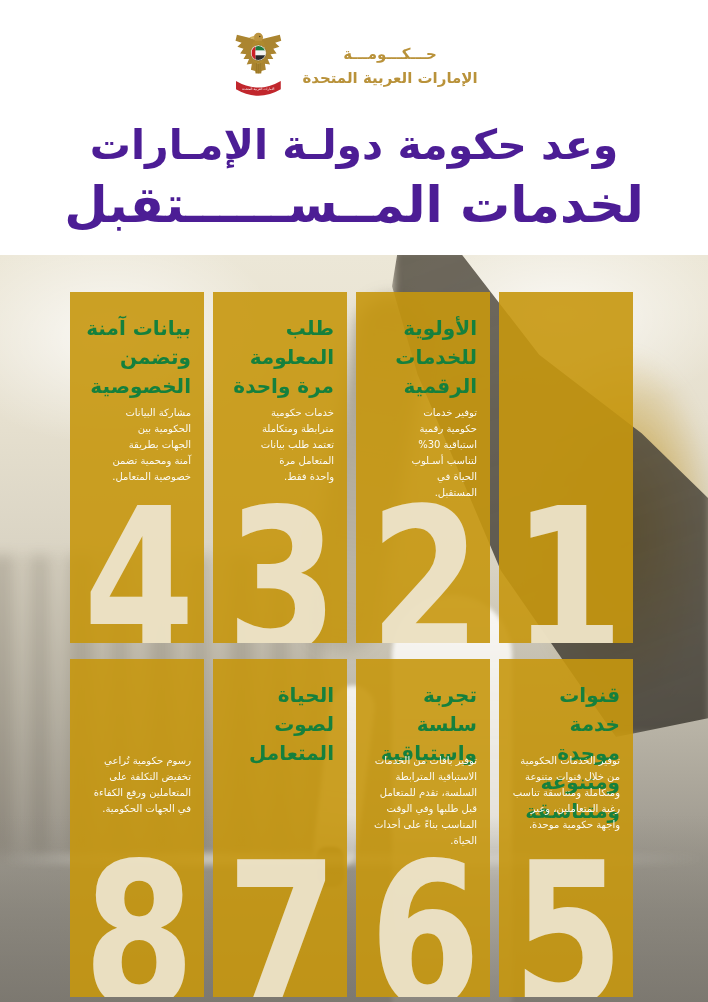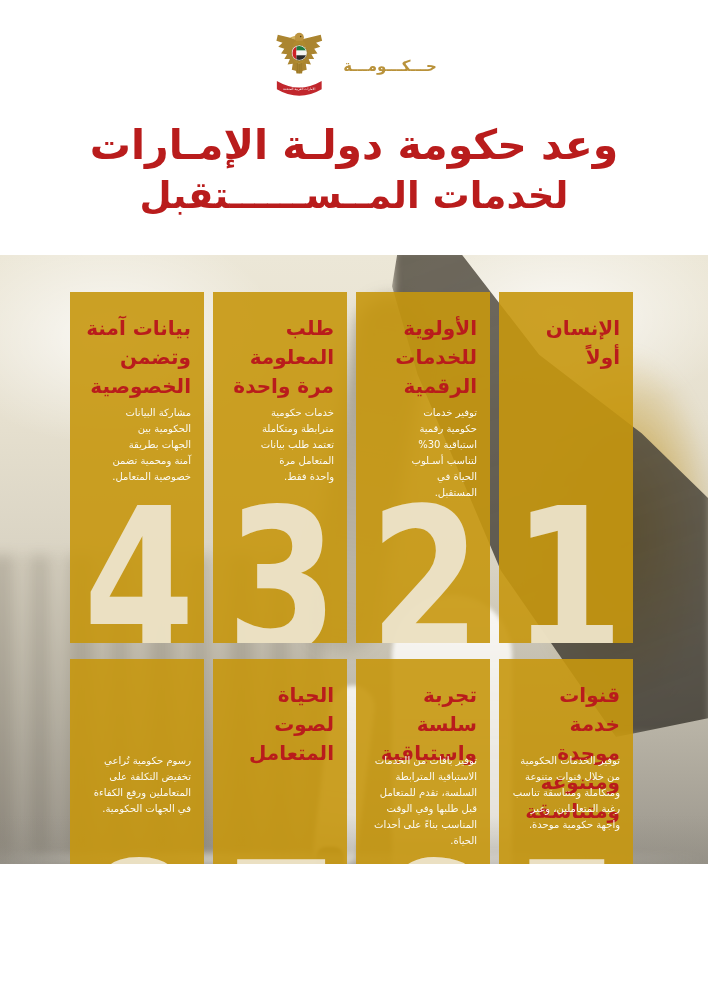--- a/index.html
+++ b/index.html
@@ -1,41 +1,41 @@
 <!DOCTYPE html>
 <html lang="ar"><head>
 <meta charset="utf-8">
 <style>
   html,body{margin:0;padding:0;background:#ffffff;}
   .poster{
-    position:relative;width:708px;height:864px;margin:0 auto;
+    position:relative;width:708px;height:1002px;margin:0 auto;
     background:#ffffff;overflow:hidden;
     font-family:"DejaVu Sans",sans-serif;
     direction:rtl;
   }
   
   .header{position:absolute;top:0;left:0;width:708px;height:255px;background:#ffffff;z-index:3;}
   .logo-row{
     position:absolute;top:26px;left:50%;transform:translateX(-50%);
     display:flex;flex-direction:row;align-items:center;gap:16px;direction:ltr;
   }
   .emblem{width:56px;height:80px;flex:0 0 auto;}
   .logo-text{display:flex;flex-direction:column;align-items:center;gap:6px;direction:rtl;}
   .logo-gov{
     color:#b9923a;font-size:15px;font-weight:bold;letter-spacing:1px;white-space:nowrap;
   }
   .logo-country{
     color:#b9923a;font-size:15px;font-weight:bold;white-space:nowrap;
   }
   .main-title{
     position:absolute;top:118px;left:0;width:708px;text-align:center;
-    color:#b91c1c;font-weight:bold;line-height:1.32;
+    color:#4c1d95;font-weight:bold;line-height:1.32;
   }
   .main-title .t1{font-size:41px;}
-  .main-title .t2{font-size:37px;}
+  .main-title .t2{font-size:50px;}
   
   .photo{
     position:absolute;top:255px;left:0;width:708px;height:747px;overflow:hidden;z-index:1;
     background:linear-gradient(180deg,#ece7d7 0%,#e6e0cf 22%,#d8d2c2 42%,#bdb8aa 60%,#a5a095 75%,#949086 88%,#8d8980 100%);
   }
   .photo > div{position:absolute;}
   .cloud{background:radial-gradient(closest-side,rgba(255,255,255,.75),rgba(255,255,255,0));}
   .cloud.c1{left:-60px;top:-30px;width:340px;height:220px;}
   .cloud.c2{left:380px;top:-40px;width:360px;height:200px;}
   .skyline{
@@ -91,21 +91,21 @@
     grid-template-columns:repeat(4,134px);
     grid-template-rows:351px 338px;
     column-gap:9px;row-gap:16px;
   }
   .card{
     position:relative;overflow:hidden;
     background:rgba(198,151,14,0.9);
   }
   .card .ttl{
     position:absolute;top:22px;right:13px;left:9px;
-    color:#b91c1c;font-weight:bold;font-size:20px;line-height:1.45;text-align:right;
+    color:#15803d;font-weight:bold;font-size:20px;line-height:1.45;text-align:right;
   }
   .card .dsc{
     position:absolute;right:13px;left:9px;
     color:#fbfaf4;font-size:10px;line-height:1.6;text-align:right;
   }
   .row1 .dsc{top:113px;margin-left:32px;}
   .row2 .dsc{top:94px;}
   .card .num{
     position:absolute;bottom:-55px;left:0;right:0;text-align:center;
     font-size:200px;font-weight:bold;color:rgba(243,239,230,.82);
@@ -158,33 +158,33 @@
         </g>
 
         <path d="M50 74 H70 L66 96 H54 Z" fill="#a9842f"></path>
         <path d="M56 74 V95 M60 74 V96 M64 74 V95" stroke="#8a6b20" stroke-width="1"></path>
 
         <path d="M12 112 Q60 140 108 112 L108 130 Q60 158 12 130 Z" fill="#c1272d"></path>
         <text x="60" y="131" text-anchor="middle" font-size="7" fill="#ffffff">الامارات العربية المتحدة</text>
       </svg>
       <div class="logo-text">
         <div class="logo-gov">حـــكـــومـــة</div>
+        <div class="logo-country">الإمارات العربية المتحدة</div>
       </div>
     </div>
 
     <div class="main-title">
       <div class="t1">وعد حكومة دولـة الإمـارات</div>
       <div class="t2">لخدمات المــســــــتقبل</div>
     </div>
   </div>
 
   <div class="cards">
 
     <div class="card row1">
-      <div class="ttl">الإنسان أولاً</div>
       <div class="num">1</div>
     </div>
 
     <div class="card row1">
       <div class="ttl">الأولوية للخدمات الرقمية</div>
       <div class="dsc">توفير خدمات حكومية رقمية استباقية 30% لتناسب أسـلوب الحياة في المستقبل.</div>
       <div class="num">2</div>
     </div>
 
     <div class="card row1">

